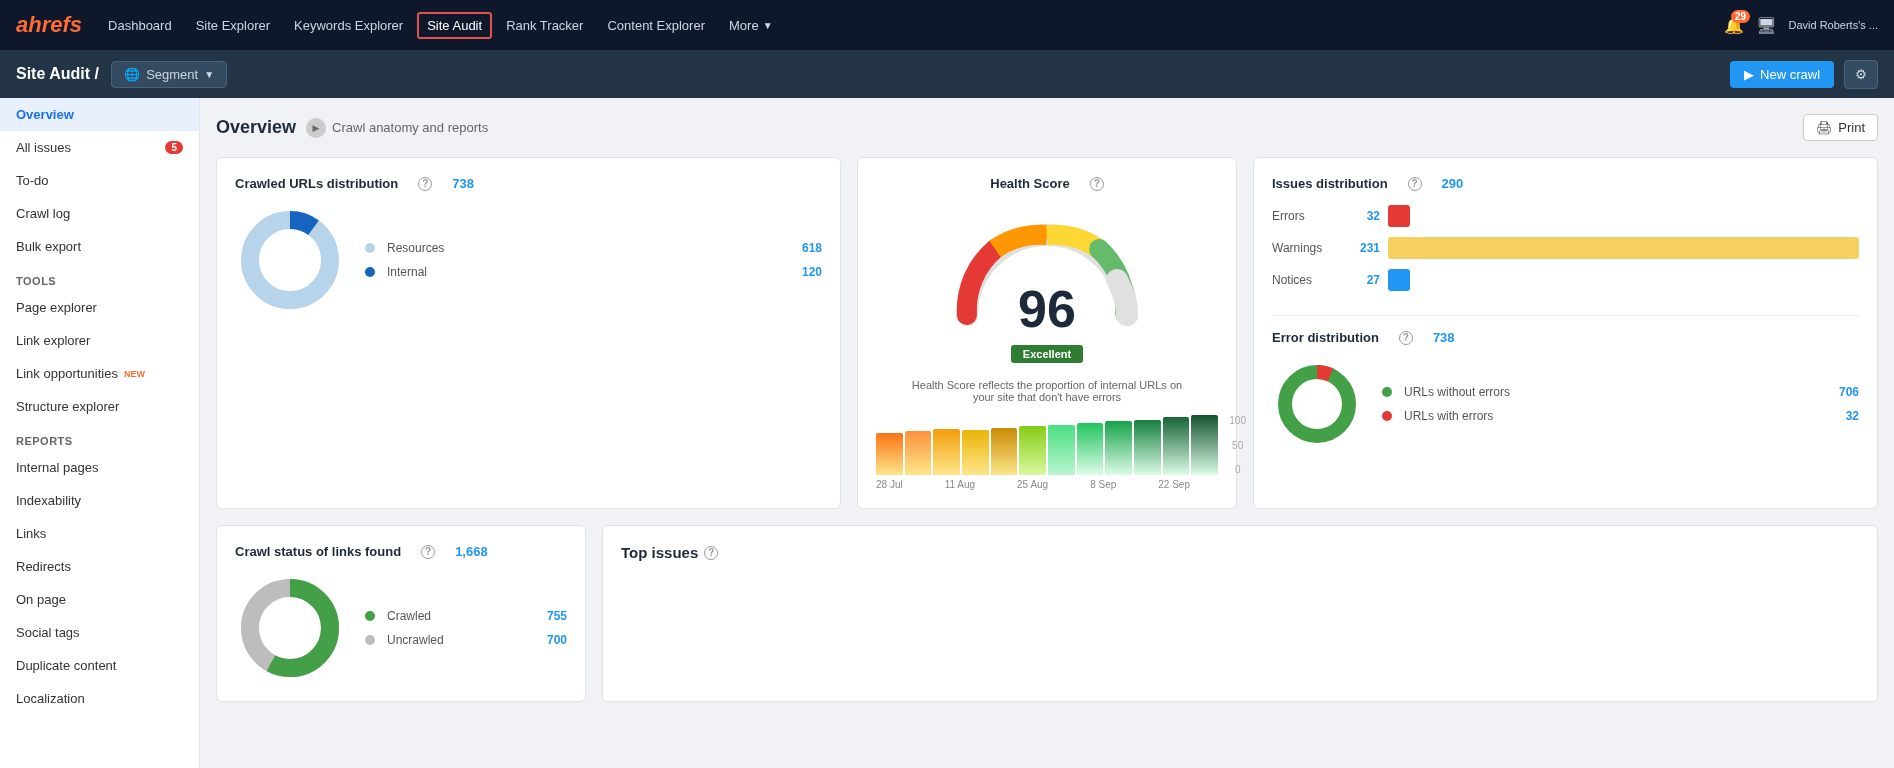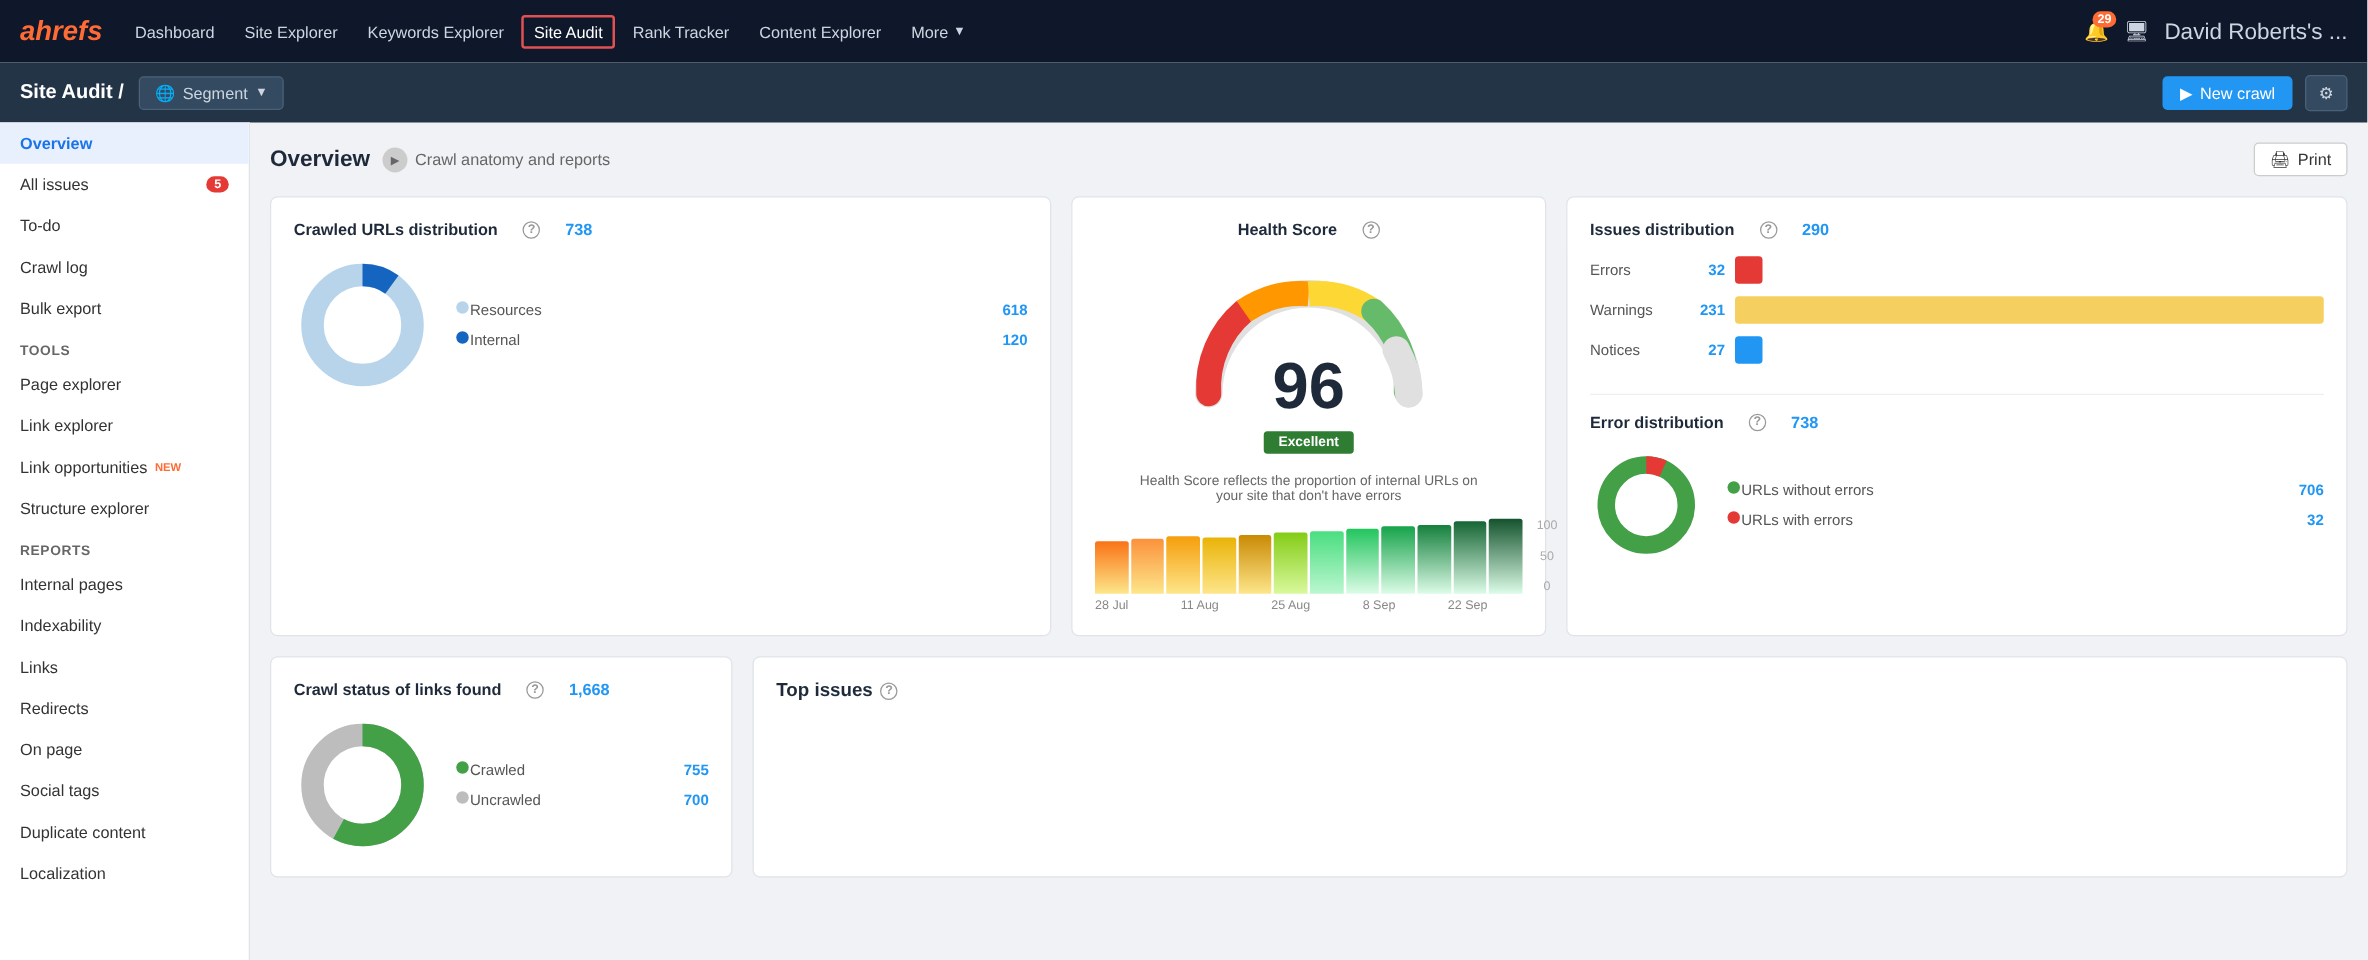--- a/index.html
+++ b/index.html
@@ -260,22 +260,23 @@
       gap: 20px;
     }
     .donut-legend {
       display: flex;
       flex-direction: column;
       gap: 10px;
       flex: 1;
     }
     .legend-item {
       display: flex;
+      align-items: center;
       justify-content: space-between;
-      gap: 1px;
+      gap: 12px;
     }
     .legend-dot {
       width: 10px;
       height: 10px;
       border-radius: 50%;
       flex-shrink: 0;
     }
     .legend-label {
       flex: 1;
       font-size: 12px;
@@ -396,21 +397,21 @@
   <div class="nav-item" style="display:flex;align-items:center;gap:4px;">
     <span>More</span>
     <span style="font-size:10px;">▼</span>
   </div>
   <div class="nav-right">
     <div class="nav-bell">
       <span style="font-size:16px;">🔔</span>
       <span class="badge">29</span>
     </div>
     <div style="font-size:16px;">🖥</div>
-    <div style="color:#cdd6e0;font-size:18px;">David Roberts's ...</div>
+    <div style="color:#cdd6e0;font-size:11px;">David Roberts's ...</div>
   </div>
 </nav>
 
 <div class="sub-header">
   <div class="sub-header-title">Site Audit /</div>
   <button class="segment-btn">
     <span>🌐</span>
     <span>Segment</span>
     <span style="font-size:10px;">▼</span>
   </button>

